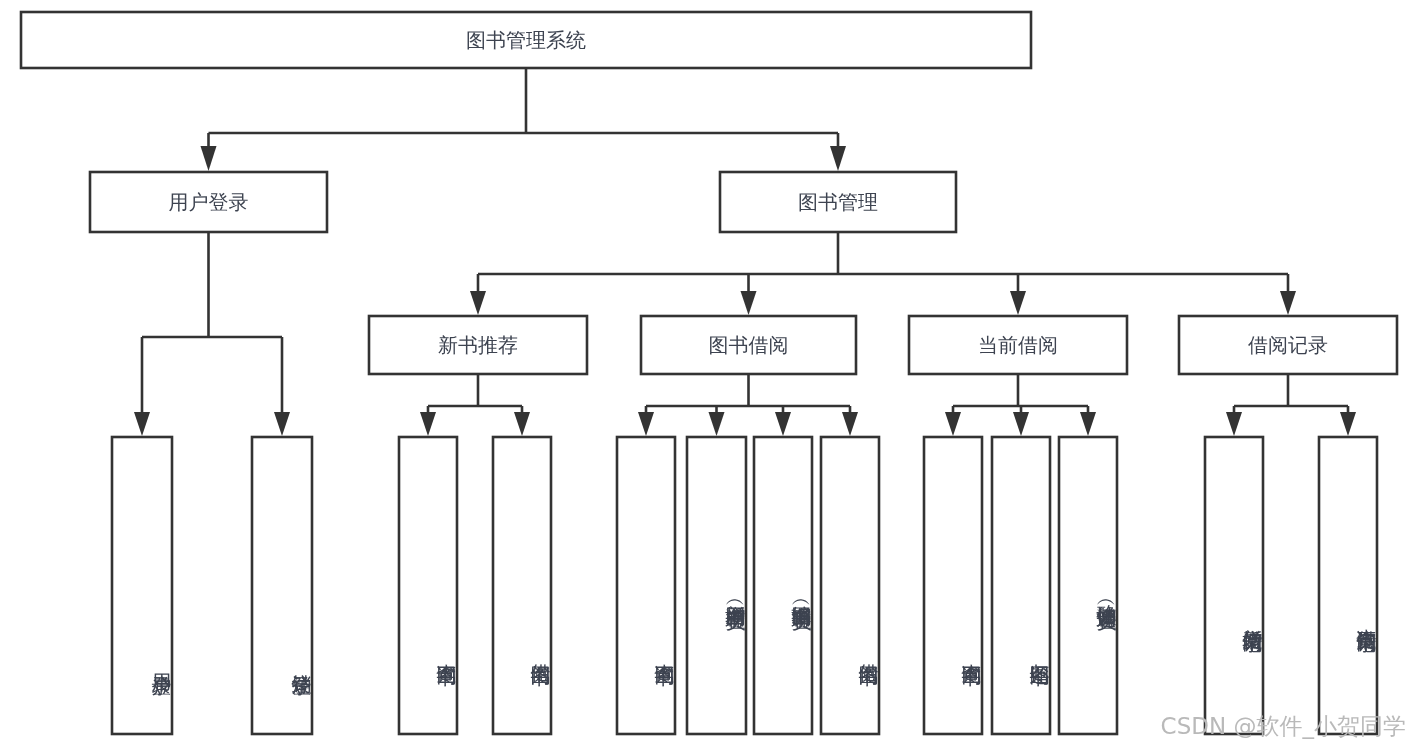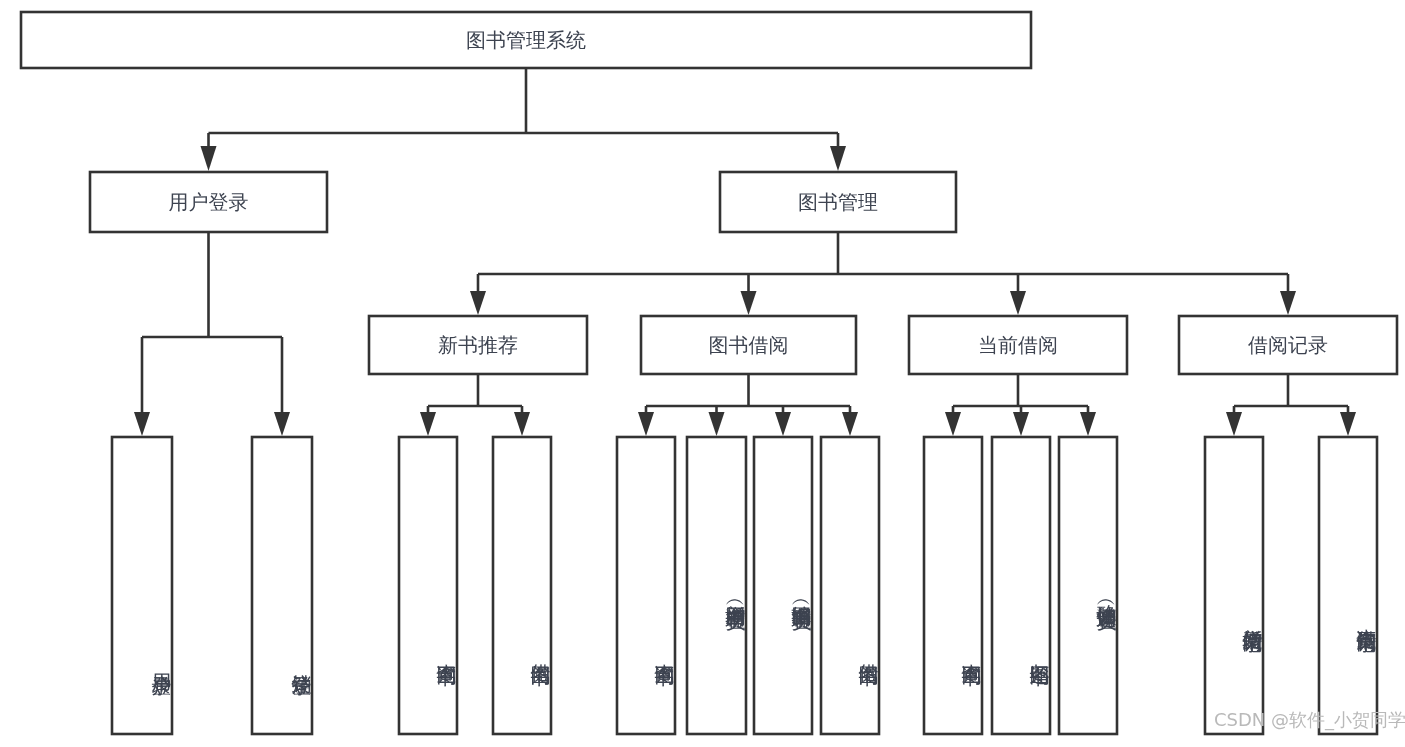--- a/index.html
+++ b/index.html
@@ -63,23 +63,23 @@
     white-space: nowrap;
     display: flex;
     align-items: flex-start;
     justify-content: center;
     pointer-events: none;
     user-select: none;
   }
   .watermark {
     position: absolute;
     right: 8px;
-    bottom: 15px;
-    font-family: "DejaVu Sans", "Liberation Sans", sans-serif;
-    font-size: 18px;
+    bottom: 5px;
+    font-family: "DejaVu Sans", "Liberation Sans", sans-serif;
+    font-size: 23px;
     color: #b9b9b9;
     white-space: nowrap;
     user-select: none;
   }
 </style>
 </head>
 <body>
 
 <div id="diagram-root">
 

